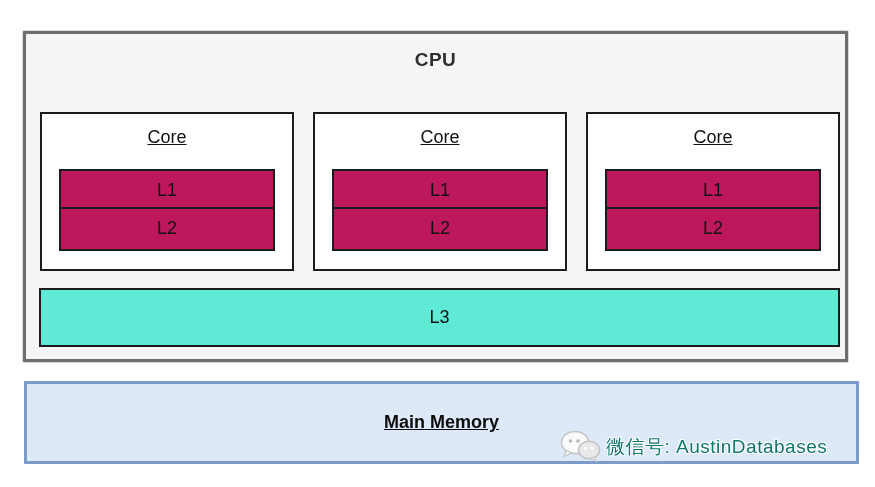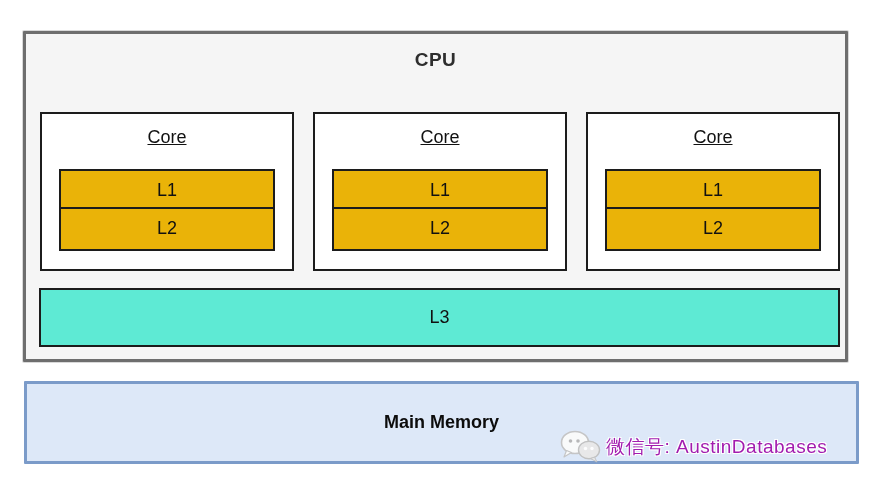--- a/index.html
+++ b/index.html
@@ -55,21 +55,21 @@
     text-align: center;
     font-size: 18px;
     color: #111111;
     text-decoration: underline;
   }
   .cache-stack {
     position: absolute;
     left: 17px; top: 55px;
     width: 216px; height: 82px;
     border: 2px solid #1c1c1c;
-    background: #eab308;
+    background: #be185d;
   }
   .cache-row {
     height: 38px;
     line-height: 38px;
     text-align: center;
     font-size: 18px;
     color: #111111;
   }
   .cache-row.l1 { border-bottom: 2px solid #1c1c1c; }
 
@@ -92,36 +92,37 @@
     left: 24px; top: 381px;
     width: 835px; height: 83px;
     background: #dde8f8;
     border: 3px solid #7b9bc9;
     border-radius: 1px;
     text-align: center;
     line-height: 76px;
     font-size: 18px;
     font-weight: bold;
     color: #0c0c0c;
+    text-decoration: underline;
   }
 
   
   .watermark {
     position: absolute;
     left: 560px; top: 428px;
     height: 38px;
     display: flex;
     align-items: center;
     gap: 5px;
     pointer-events: none;
   }
   .watermark-icon { width: 41px; height: 34px; opacity: 0.95; }
   .watermark-text {
     font-size: 19px;
-    color: #a21caf;
+    color: #0f766e;
     letter-spacing: 0.5px;
     text-shadow:
       -1px -1px 0 #ffffff,
        1px -1px 0 #ffffff,
       -1px  1px 0 #ffffff,
        1px  1px 0 #ffffff;
     white-space: nowrap;
   }
 </style>
 </head>

